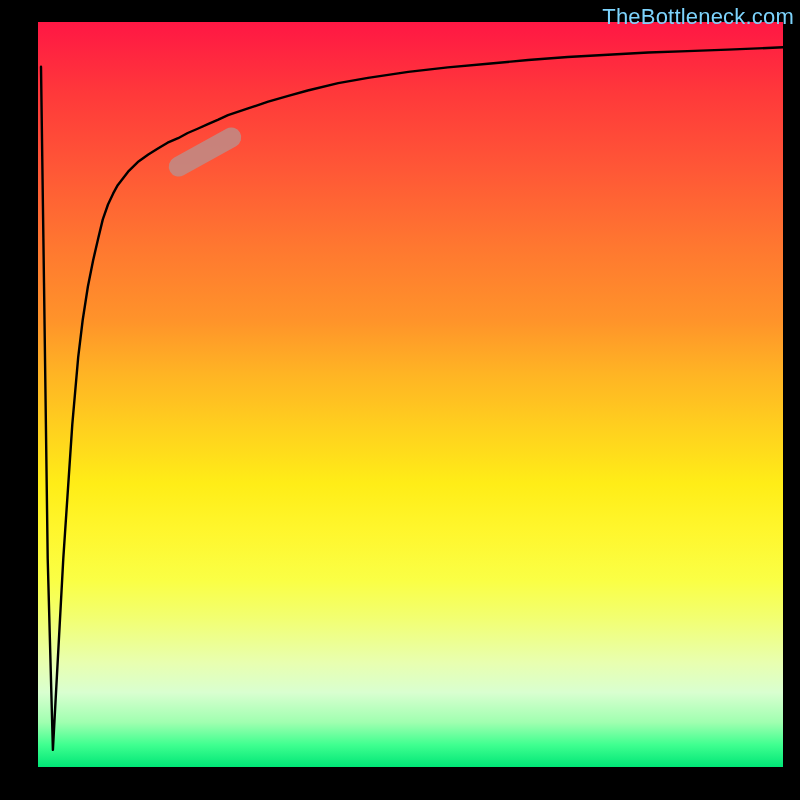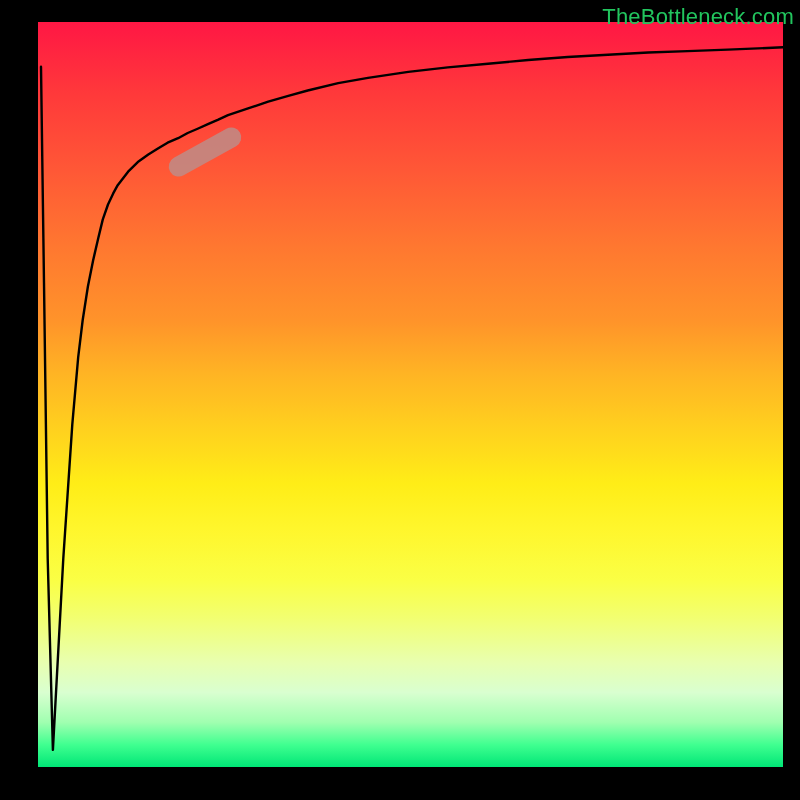--- a/index.html
+++ b/index.html
@@ -33,21 +33,21 @@
       #d9ffd0 90%,
       #a0ffb0 94%,
       #40ff90 97%,
       #00e676 100%
     );
   }
   .watermark {
     position: absolute;
     top: 4px;
     right: 6px;
-    color: #22c55e;
+    color: #7dd3fc;
     font-size: 22px;
     font-weight: 400;
     letter-spacing: 0.2px;
     z-index: 5;
   }
   .curve-svg {
     position: absolute;
     left: 0;
     top: 0;
     width: 100%;

